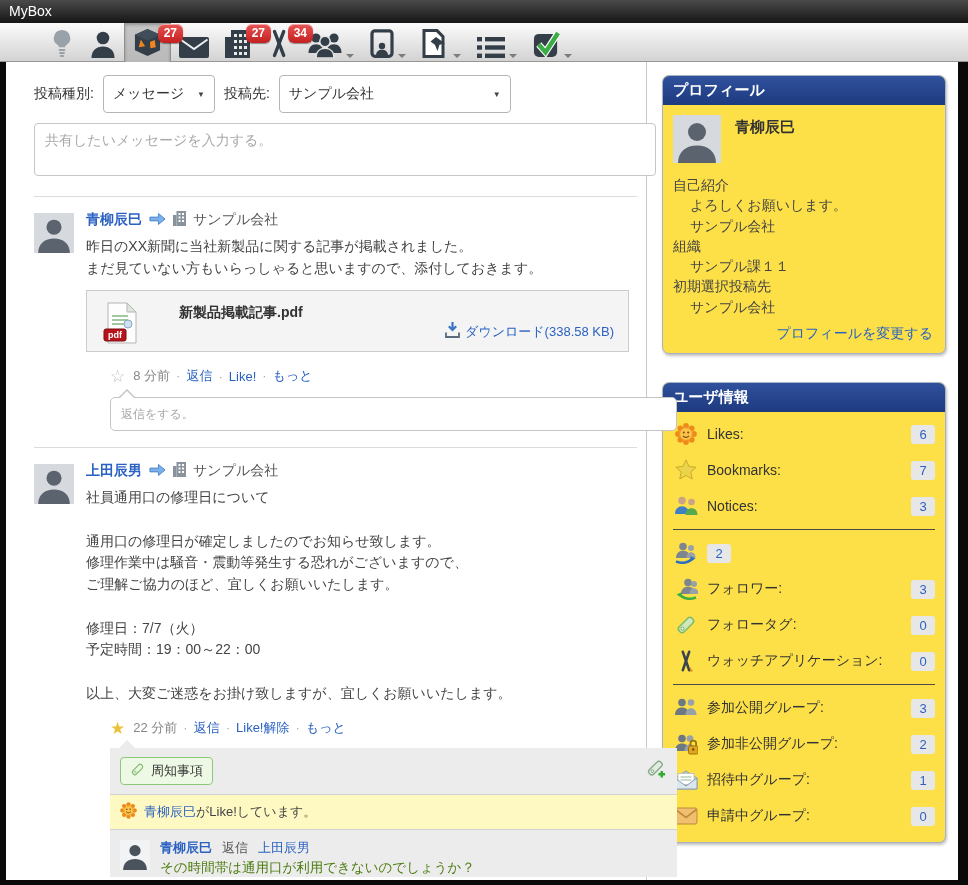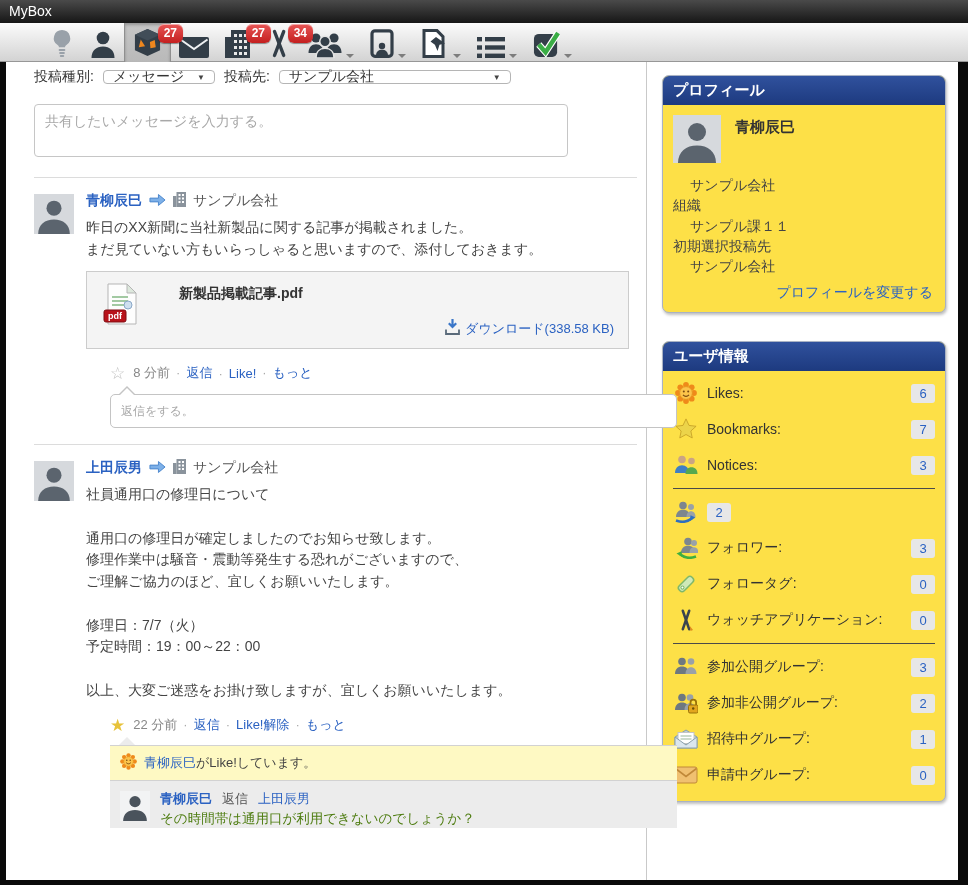--- a/index.html
+++ b/index.html
@@ -16,50 +16,50 @@
              display:flex; align-items:center; padding-left:42px; }
   .tb-item { position:relative; height:39px; display:flex; align-items:flex-end; padding:0 8px; cursor:pointer; }
   .tb-item.selected { background:linear-gradient(#c6c6c6,#b9b9b9); border-left:1px solid #8f8f8f; border-right:1px solid #8f8f8f; box-shadow:inset 0 2px 3px rgba(0,0,0,.25); }
   .tb-badge { position:absolute; top:1px; right:-13px; z-index:3; background:linear-gradient(#e85555,#c41f1f);
               color:#fff; font-size:12px; font-weight:bold; line-height:1; padding:3px 6px 4px;
               border-radius:6px; box-shadow:inset 0 1px 0 rgba(255,255,255,.5), 0 1px 1px rgba(0,0,0,.4); }
   .tb-caret { width:0; height:0; border:4px solid transparent; border-top-color:#7d7d7d; margin:7px 0 0 4px; }
 
   
   .content { margin-left:6px; width:952px; height:818px; background:#fff; display:flex; overflow:hidden; }
-  .feed { width:641px; border-right:1px solid #c9c9c9; padding:6px 0 0 28px; }
+  .feed { width:641px; border-right:1px solid #c9c9c9; padding:13px 0 0 28px; }
   .sidebar { flex:1; padding:13px 12px 0 15px; }
 
   
   .composer-row { display:flex; align-items:center; gap:9px; font-size:14px; color:#333; }
-  .sel { background:#fff; border:1px solid #b5b5b5; border-radius:4px; height:14px; padding:0 9px;
+  .sel { background:#fff; border:1px solid #b5b5b5; border-radius:4px; height:38px; padding:0 9px;
          display:inline-flex; align-items:center; justify-content:space-between; font-size:14px; color:#333; cursor:pointer; }
   .sel-type { width:112px; }
   .sel-dest { width:232px; }
   .sel-caret { font-size:8px; color:#444; margin-left:8px; }
-  textarea.compose { width:534px; height:53px; margin-top:18px; border:1px solid #c6c6c6; border-radius:4px;
+  textarea.compose { width:622px; height:53px; margin-top:10px; border:1px solid #c6c6c6; border-radius:4px;
          padding:8px 10px; font-size:14px; color:#444; resize:none; font-family:inherit; }
   textarea.compose::placeholder, input::placeholder { color:#a8a8a8; }
 
   .divider { border:none; border-top:1px solid #dcdcdc; margin:16px 0 0; width:603px; }
 
   
   .post { position:relative; padding:14px 0 0; width:597px; }
   .avatar48 { position:absolute; left:0; top:16px; width:40px; height:40px; }
   .post-main { margin-left:52px; }
   .post-head { display:flex; align-items:center; gap:7px; font-size:14px; }
   a.user { color:#2b62c2; font-weight:bold; text-decoration:none; }
   .post-target { color:#555; }
   .post-body { font-size:14px; color:#444; line-height:1.55; white-space:pre-line; margin-top:7px; }
 
   .attachment { position:relative; background:#f4f4f4; border:1px solid #ccc; margin-top:11px; width:543px;
                 padding:13px 14px 10px 64px; min-height:62px; }
   .attach-fileicon { position:absolute; left:16px; top:11px; }
   .attach-name { font-size:14px; font-weight:bold; color:#333; margin-left:28px; }
-  .attach-dl { text-align:right; margin-top:16px; font-size:13px; }
+  .attach-dl { text-align:right; margin-top:0; font-size:13px; }
   .attach-dl a { color:#2b62c2; text-decoration:none; display:inline-flex; align-items:center; gap:5px; }
 
   .action-row { margin:15px 0 0 24px; font-size:13px; color:#888; display:flex; align-items:center; }
   .star { font-size:17px; line-height:1; margin-right:8px; }
   .star.off { color:#c3c3c3; }
   .star.on { color:#e7c23a; }
   .action-row a.al { color:#2b62c2; text-decoration:none; }
   .action-row a.al::before { content:"\00B7"; color:#aaa; margin:0 6px; }
 
   .reply-row { margin:12px 0 0 24px; width:567px; position:relative; }
@@ -344,20 +344,38 @@
 以上、大変ご迷惑をお掛け致しますが、宜しくお願いいたします。</div>
           <div class="action-row">
             <span class="star on">★</span>
             <span>22 分前</span>
             <a class="al" href="#">返信</a>
             <a class="al" href="#">Like!解除</a>
             <a class="al" href="#">もっと</a>
           </div>
 
           <div class="comment-block">
+            <div class="tag-row">
+              <span class="tag-chip">
+                <span><svg width="15" height="15" viewBox="0 0 22 22">
+                      <g transform="rotate(-45 11 11)">
+                        <rect x="2" y="7.5" width="18" height="7" rx="3" fill="#eaf6e0" stroke="#7fb86a" stroke-width="1.6"></rect>
+                        <circle cx="6" cy="11" r="1.5" fill="#fff" stroke="#7fb86a"></circle>
+                      </g>
+                    </svg></span>
+                <span>周知事項</span>
+              </span>
+              <span><svg width="21" height="20" viewBox="0 0 22 21">
+                    <g transform="rotate(-45 10 9)">
+                      <rect x="1" y="6" width="17" height="6.5" rx="3" fill="#dfeee0" stroke="#8aa88a" stroke-width="1.4"></rect>
+                      <circle cx="5" cy="9.2" r="1.4" fill="#fff" stroke="#8aa88a"></circle>
+                    </g>
+                    <path d="M16.5 12.5v7M13 16h7" stroke="#2fae2f" stroke-width="2.6"></path>
+                  </svg></span>
+            </div>
             <div class="like-row">
               <span><svg width="17" height="17" viewBox="0 0 22 22">
                     <g fill="#ef8a1a">
                       <circle cx="11" cy="3" r="2.8"></circle>
                       <circle cx="16.7" cy="5.3" r="2.8"></circle>
                       <circle cx="19" cy="11" r="2.8"></circle>
                       <circle cx="16.7" cy="16.7" r="2.8"></circle>
                       <circle cx="11" cy="19" r="2.8"></circle>
                       <circle cx="5.3" cy="16.7" r="2.8"></circle>
                       <circle cx="3" cy="11" r="2.8"></circle>
@@ -400,20 +418,24 @@
         <div class="profile-body">
           <div class="profile-top">
             <span><svg viewBox="0 0 48 48" width="48" height="48">
                   <rect width="48" height="48" fill="#d6d9dd"></rect>
                   <circle cx="24" cy="17" r="9" fill="#5b646e"></circle>
                   <path d="M5 48c0-11.5 8.2-17.5 19-17.5S43 36.5 43 48z" fill="#5b646e"></path>
                 </svg></span>
             <span class="profile-name">青柳辰巳</span>
           </div>
           <div class="pf">
+              <div>自己紹介</div>
+              <div class="val">よろしくお願いします。</div>
+            </div>
+          <div class="pf">
               <div class="val">サンプル会社</div>
             </div>
           <div class="pf">
               <div>組織</div>
               <div class="val">サンプル課１１</div>
             </div>
           <div class="pf">
               <div>初期選択投稿先</div>
               <div class="val">サンプル会社</div>
             </div>

